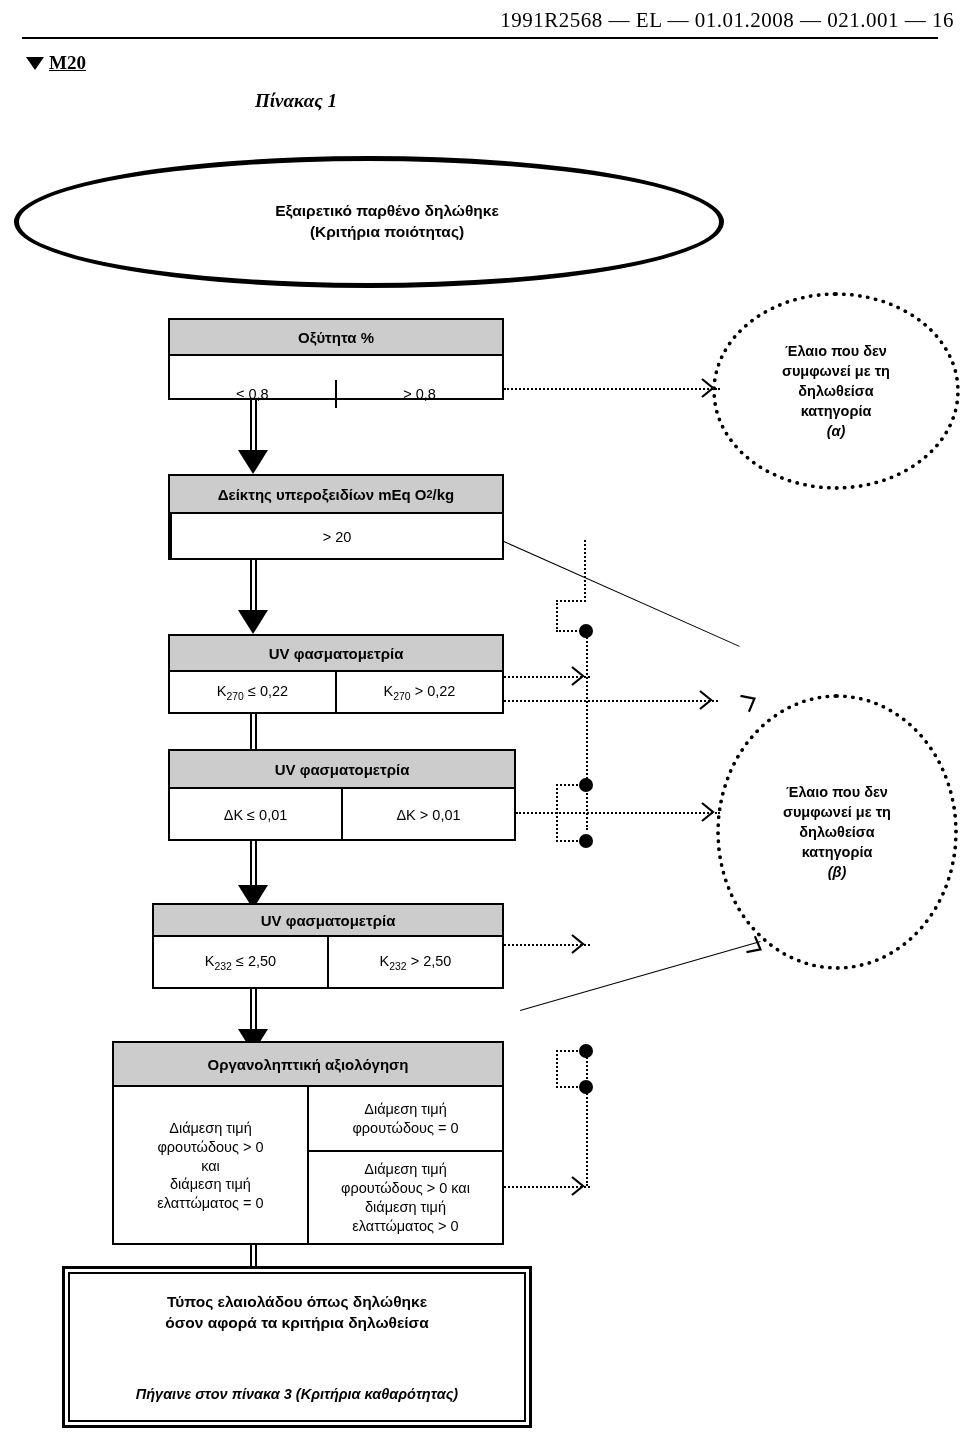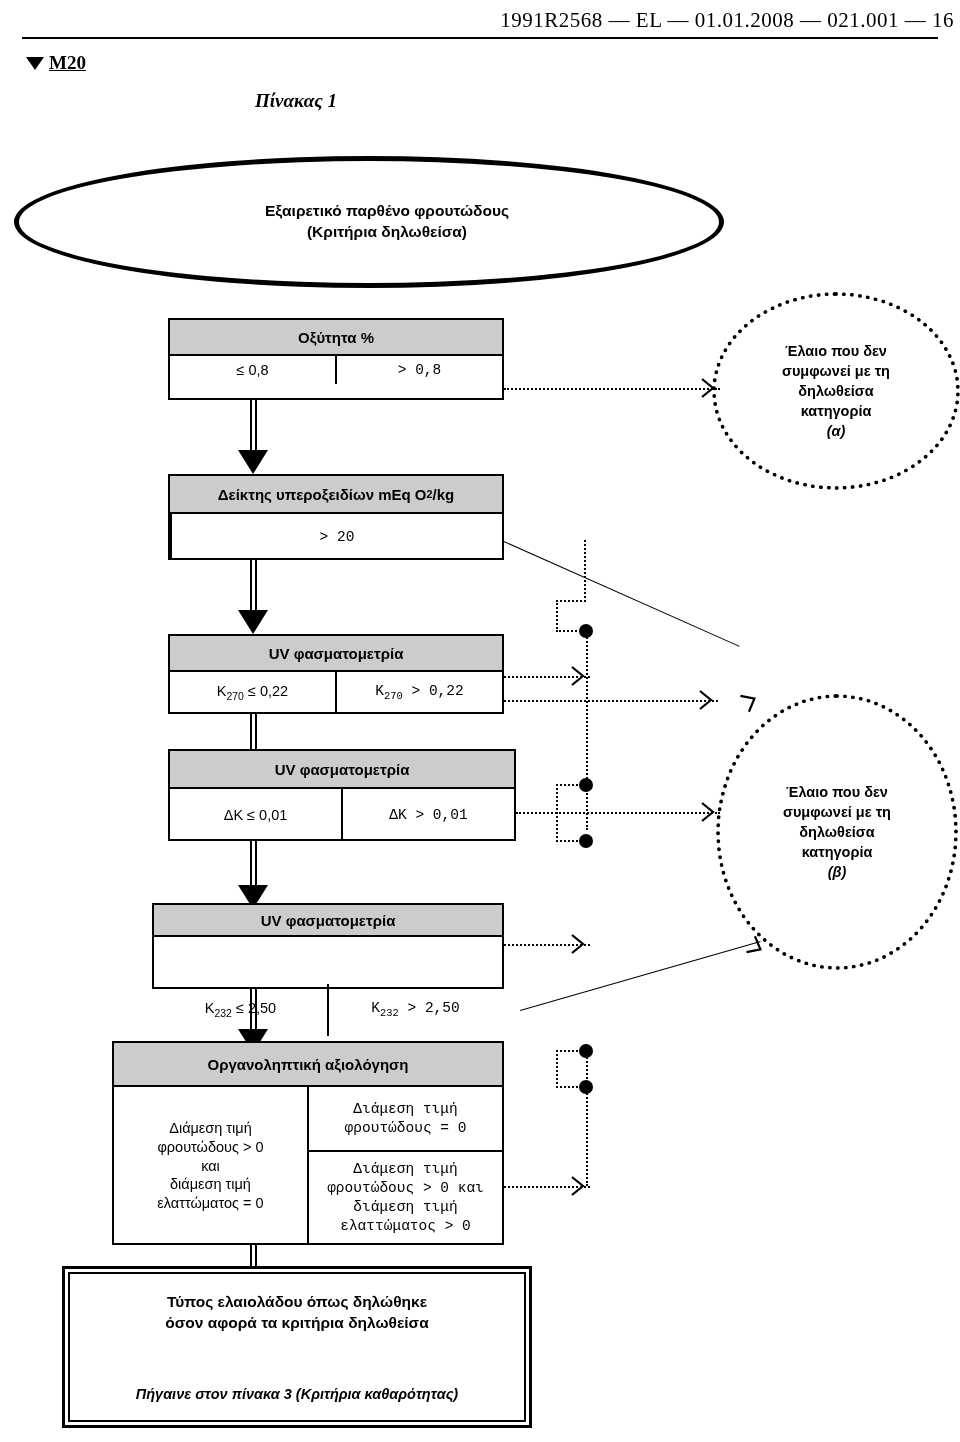--- a/index.html
+++ b/index.html
@@ -35,21 +35,21 @@
 
   
   .dbox{position:absolute;border:2px solid #000;background:#fff;box-sizing:border-box;}
   .dbox .hdr{background:#cccccc;border-bottom:2px solid #000;
        text-align:center;font-weight:bold;font-size:15px;
        display:flex;align-items:center;justify-content:center;}
   .dbox .cells{display:flex;}
   .dbox .cell{flex:1;display:flex;flex-direction:column;align-items:center;
        justify-content:center;text-align:center;font-size:14.5px;line-height:1.3;
        box-sizing:border-box;}
-  .dbox .cell.right{border-left:2px solid #000;font-family:Liberation Mono, monospace;}
+  .dbox .cell.right{border-left:2px solid #000;}
   .dbox .sub{flex:1;display:flex;align-items:center;justify-content:center;
        width:100%;box-sizing:border-box;}
   .dbox .sub + .sub{border-top:2px solid #000;}
   sub{font-size:.72em;}
 
   
   .vflow{position:absolute;}
   .vflow .shaft{position:absolute;left:0;top:0;width:7px;border-left:2px solid #000;
        border-right:2px solid #000;box-sizing:border-box;}
   .vflow .head{position:absolute;left:-12px;width:0;height:0;
@@ -86,28 +86,28 @@
 
 <div id="m20">
   <span class="tri"></span>
   <span class="lbl">M20</span>
 </div>
 
 <div id="table-title">Πίνακας 1</div>
 
 <div id="start-ellipse">
   <div class="txt">
-    <div>Εξαιρετικό παρθένο φρουτώδους</div>
-    <div>(Κριτήρια δηλωθείσα)</div>
+    <div>Εξαιρετικό παρθένο δηλώθηκε</div>
+    <div>(Κριτήρια ποιότητας)</div>
   </div>
 </div>
 
 <div class="dbox" style="left:168px;top:318px;width:336px;height:82px;">
   <div class="hdr" style="height:34px;">Οξύτητα %</div>
-  <div class="cells" style="height:28px;">
+  <div class="cells" style="height:28px;margin-top:24px;">
     <div class="cell">≤ 0,8</div>
     <div class="cell right">&gt; 0,8</div>
   </div>
 </div>
 
 <div class="vflow" style="left:250px;top:400px;width:7px;height:74px;">
   <div class="shaft" style="height:50px;"></div>
   <div class="head" style="top:50px;"></div>
 </div>
 
@@ -152,21 +152,21 @@
   </div>
 </div>
 
 <div class="vflow" style="left:250px;top:841px;width:7px;height:68px;">
   <div class="shaft" style="height:44px;"></div>
   <div class="head" style="top:44px;"></div>
 </div>
 
 <div class="dbox" style="left:152px;top:903px;width:352px;height:86px;">
   <div class="hdr" style="height:30px;">UV φασματομετρία</div>
-  <div class="cells" style="height:52px;margin-top:47px;">
+  <div class="cells" style="height:52px;">
     <div class="cell">
       <span><span>K</span><sub>232</sub><span> ≤ 2,50</span></span>
     </div>
     <div class="cell right">
       <span><span>K</span><sub>232</sub><span> &gt; 2,50</span></span>
     </div>
   </div>
 </div>
 
 <div class="vflow" style="left:250px;top:989px;width:7px;height:64px;">

